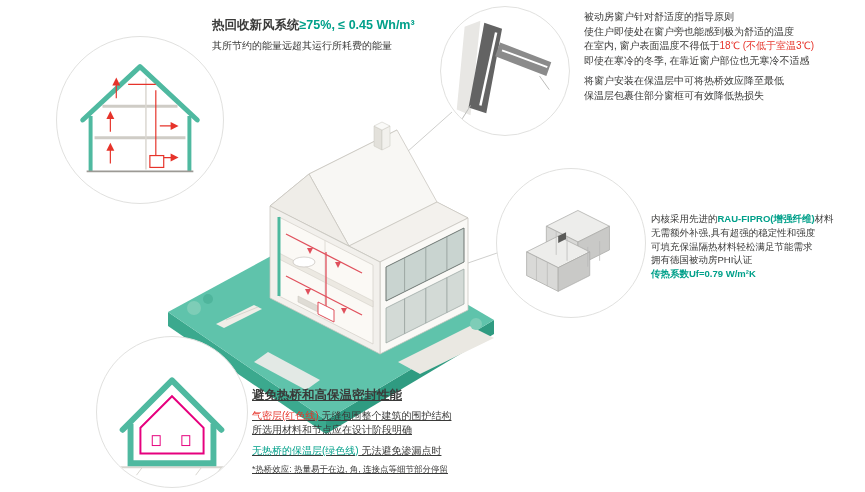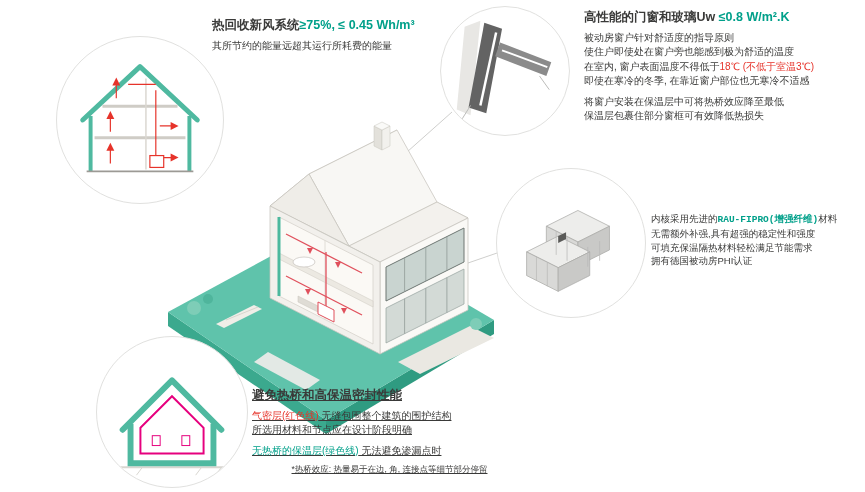--- a/index.html
+++ b/index.html
@@ -18,26 +18,26 @@
   .c4 { left:96px; top:336px; width:152px; height:152px; }
 
   .tb { position:absolute; z-index:4; }
   .tb .title { font-size:12.5px; font-weight:bold; line-height:1.25; margin-bottom:5px; white-space:nowrap; }
   .tb .ln { font-size:10px; line-height:1.45; white-space:nowrap; }
   .tb-hrv { left:212px; top:18px; width:235px; }
   .tb-win { left:584px; top:10px; width:278px; }
   .tb-profile { left:651px; top:212px; width:215px; }
   .tb-profile .ln { font-size:9.5px; line-height:1.45; }
   .tb-thermal { left:252px; top:388px; width:275px;text-decoration:underline; }
-  .footnote { font-size:8.5px; line-height:1.4; margin-top:6px; white-space:nowrap;text-align:center; }
+  .footnote { font-size:8.5px; line-height:1.4; margin-top:6px; white-space:nowrap; }
 
   .green { color:#00A08A; }
   .red { color:#E6332A; }
   .magenta { color:#E6332A; }
-  .bold { font-weight:bold;font-family:Liberation Mono, monospace; }
+  .bold { font-weight:bold; }
   .sp6 { height:6px; }
 </style>
 </head>
 <body>
 
 <div class="stage">
 
   <svg class="leaders" width="865" height="492">
     <line x1="452" y1="112" x2="398" y2="160" stroke="#CFCFCD" stroke-width="1"></line>
     <line x1="500" y1="252" x2="468" y2="263" stroke="#CFCFCD" stroke-width="1"></line>
@@ -182,35 +182,35 @@
       <rect x="86" y="100" width="8" height="10" fill="#FFFFFF" stroke="#E6007E" stroke-width="1"></rect>
     </svg>
   </div>
 
   <div class="tb tb-hrv">
     <div class="title"><span>热回收新风系统</span><span class="green">≥75%, ≤ 0.45 Wh/m³</span></div>
     <div class="ln">其所节约的能量远超其运行所耗费的能量</div>
   </div>
 
   <div class="tb tb-win">
-    <div class="title"><span>高性能的门窗和玻璃Uw </span><span class="green">≤0.8 W/m².K</span></div>
     <div class="ln">被动房窗户针对舒适度的指导原则</div>
     <div class="ln">使住户即使处在窗户旁也能感到极为舒适的温度</div>
     <div class="ln"><span>在室内, 窗户表面温度不得低于</span><span class="red">18℃ (不低于室温3℃)</span></div>
     <div class="ln">即使在寒冷的冬季, 在靠近窗户部位也无寒冷不适感</div>
     <div class="sp6"></div>
     <div class="ln">将窗户安装在保温层中可将热桥效应降至最低</div>
     <div class="ln">保温层包裹住部分窗框可有效降低热损失</div>
   </div>
 
   <div class="tb tb-profile">
     <div class="ln"><span>内核采用先进的</span><span class="green bold">RAU-FIPRO(增强纤维)</span><span>材料</span></div>
     <div class="ln">无需额外补强,具有超强的稳定性和强度</div>
     <div class="ln">可填充保温隔热材料轻松满足节能需求</div>
     <div class="ln">拥有德国被动房PHI认证</div>
+    <div class="ln green bold">传热系数Uf=0.79 W/m²K</div>
   </div>
 
   <div class="tb tb-thermal">
     <div class="title">避免热桥和高保温密封性能</div>
     <div class="ln"><span class="magenta">气密层(红色线)</span><span> 无缝包围整个建筑的围护结构</span></div>
     <div class="ln">所选用材料和节点应在设计阶段明确</div>
     <div class="sp6"></div>
     <div class="ln"><span class="green">无热桥的保温层(绿色线)</span><span> 无法避免渗漏点时</span></div>
     <div class="footnote">*热桥效应: 热量易于在边, 角, 连接点等细节部分停留</div>
   </div>

